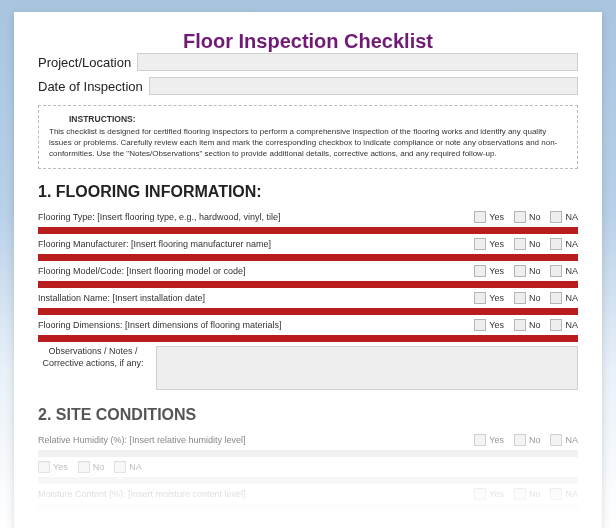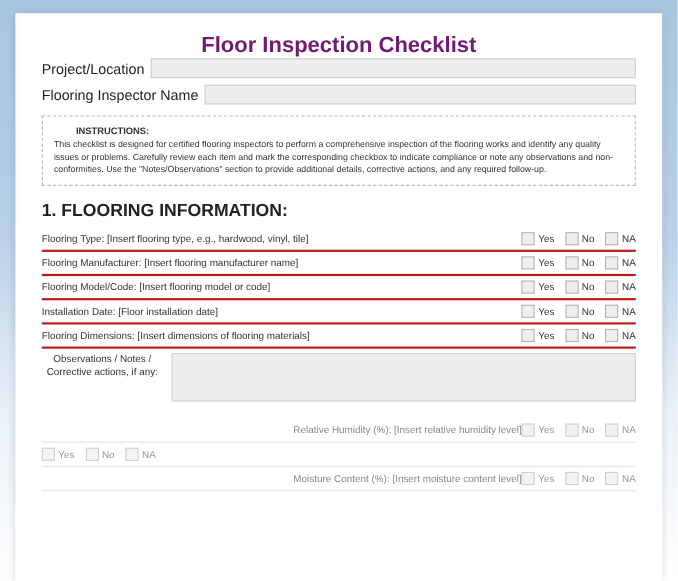--- a/index.html
+++ b/index.html
@@ -64,21 +64,21 @@
   }
   .section-head {
     font-size: 16px;
     font-weight: bold;
     color: #222;
     margin-bottom: 6px;
   }
   .check-row {
     display: flex;
     align-items: center;
-    border-bottom: 2px solid #b91c1c;
+    border-bottom: 7px solid #b91c1c;
     padding: 4px 0;
     min-height: 20px;
   }
   .check-label {
     flex: 1;
     font-size: 9px;
     color: #333;
   }
   .check-group {
     display: flex;
@@ -120,40 +120,40 @@
     border: 1px solid #cfcfcf;
   }
   .fade {
     position: absolute;
     left: 0; right: 0; bottom: 0;
     height: 90px;
     background: linear-gradient(to bottom, rgba(255,255,255,0) 0%, rgba(255,255,255,1) 80%);
     pointer-events: none;
   }
   .section2 .section-head { color: #555; }
-  .section2 .check-label { color: #888; text-align: right; }
+  .section2 .check-label { color: #888; }
   .section2 .check-text { color: #999; }
   .section2 .check-box { border-color: #d0d0d0; background: #f3f3f3; }
   .section2 .check-row { border-bottom-color: #eee; }
 </style>
 </head>
 <body>
 
 <div class="page">
 
   <div class="title">Floor Inspection Checklist</div>
 
   <div class="field-row">
     <span class="field-label">Project/Location</span>
     <div class="field-input"></div>
   </div>
 
   <div class="row2">
     <div class="half">
-      <span class="field-label">Flooring Inspector Name</span>
+      <span class="field-label">Date of Inspection</span>
       <div class="field-input"></div>
     </div>
   </div>
 
   <div class="instructions">
     <div class="instructions-head">INSTRUCTIONS:</div>
     <div>This checklist is designed for certified flooring inspectors to perform a comprehensive inspection of the flooring works and identify any quality issues or problems. Carefully review each item and mark the corresponding checkbox to indicate compliance or note any observations and non-conformities. Use the "Notes/Observations" section to provide additional details, corrective actions, and any required follow-up.</div>
   </div>
 
   <div>
@@ -207,21 +207,21 @@
             <span class="check-text">No</span>
           </div>
         <div class="check-item">
             <div class="check-box"></div>
             <span class="check-text">NA</span>
           </div>
       </div>
     </div>
 
     <div class="check-row">
-      <span class="check-label">Installation Date: [Floor installation date]</span>
+      <span class="check-label">Installation Name: [Insert installation date]</span>
       <div class="check-group">
         <div class="check-item">
             <div class="check-box"></div>
             <span class="check-text">Yes</span>
           </div>
         <div class="check-item">
             <div class="check-box"></div>
             <span class="check-text">No</span>
           </div>
         <div class="check-item">
@@ -249,20 +249,21 @@
       </div>
     </div>
 
     <div class="notes-row">
       <div class="notes-label">Observations / Notes / Corrective actions, if any:</div>
       <div class="notes-box"></div>
     </div>
   </div>
 
   <div class="section2">
+    <div class="section-head">2. SITE CONDITIONS</div>
 
     <div class="check-row">
       <span class="check-label">Relative Humidity (%): [Insert relative humidity level]</span>
       <div class="check-group">
         <div class="check-item">
             <div class="check-box"></div>
             <span class="check-text">Yes</span>
           </div>
         <div class="check-item">
             <div class="check-box"></div>

